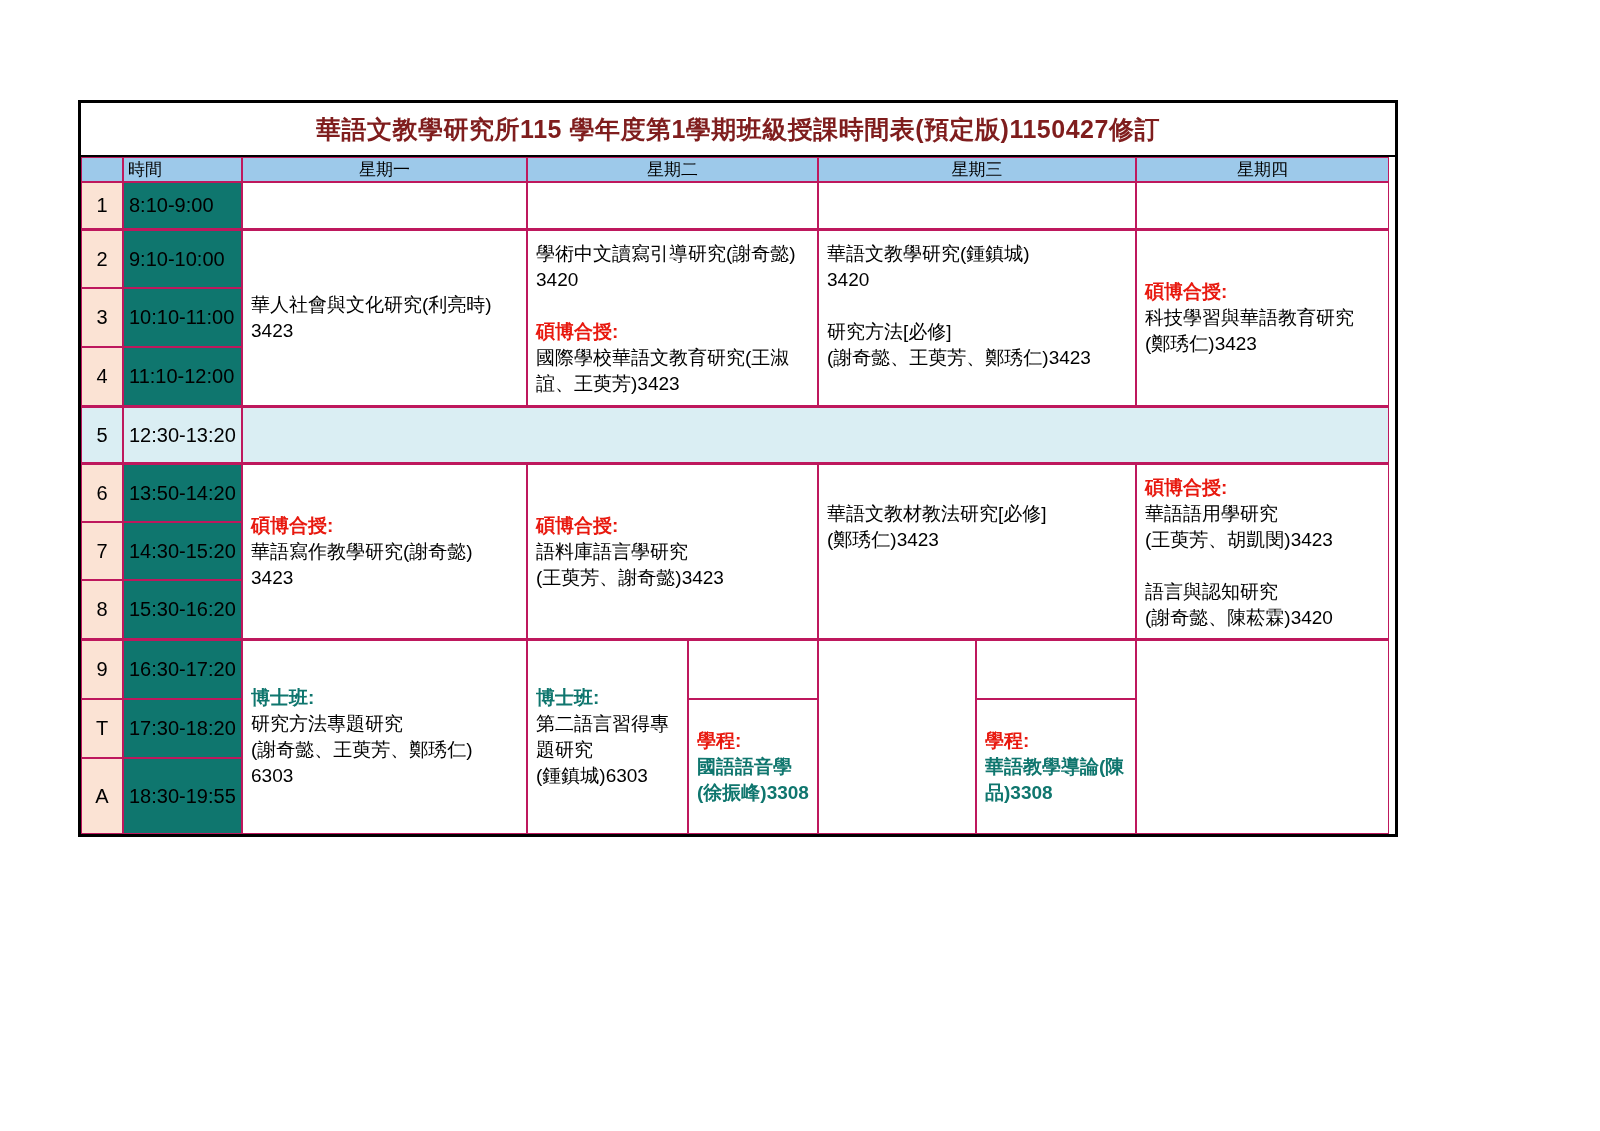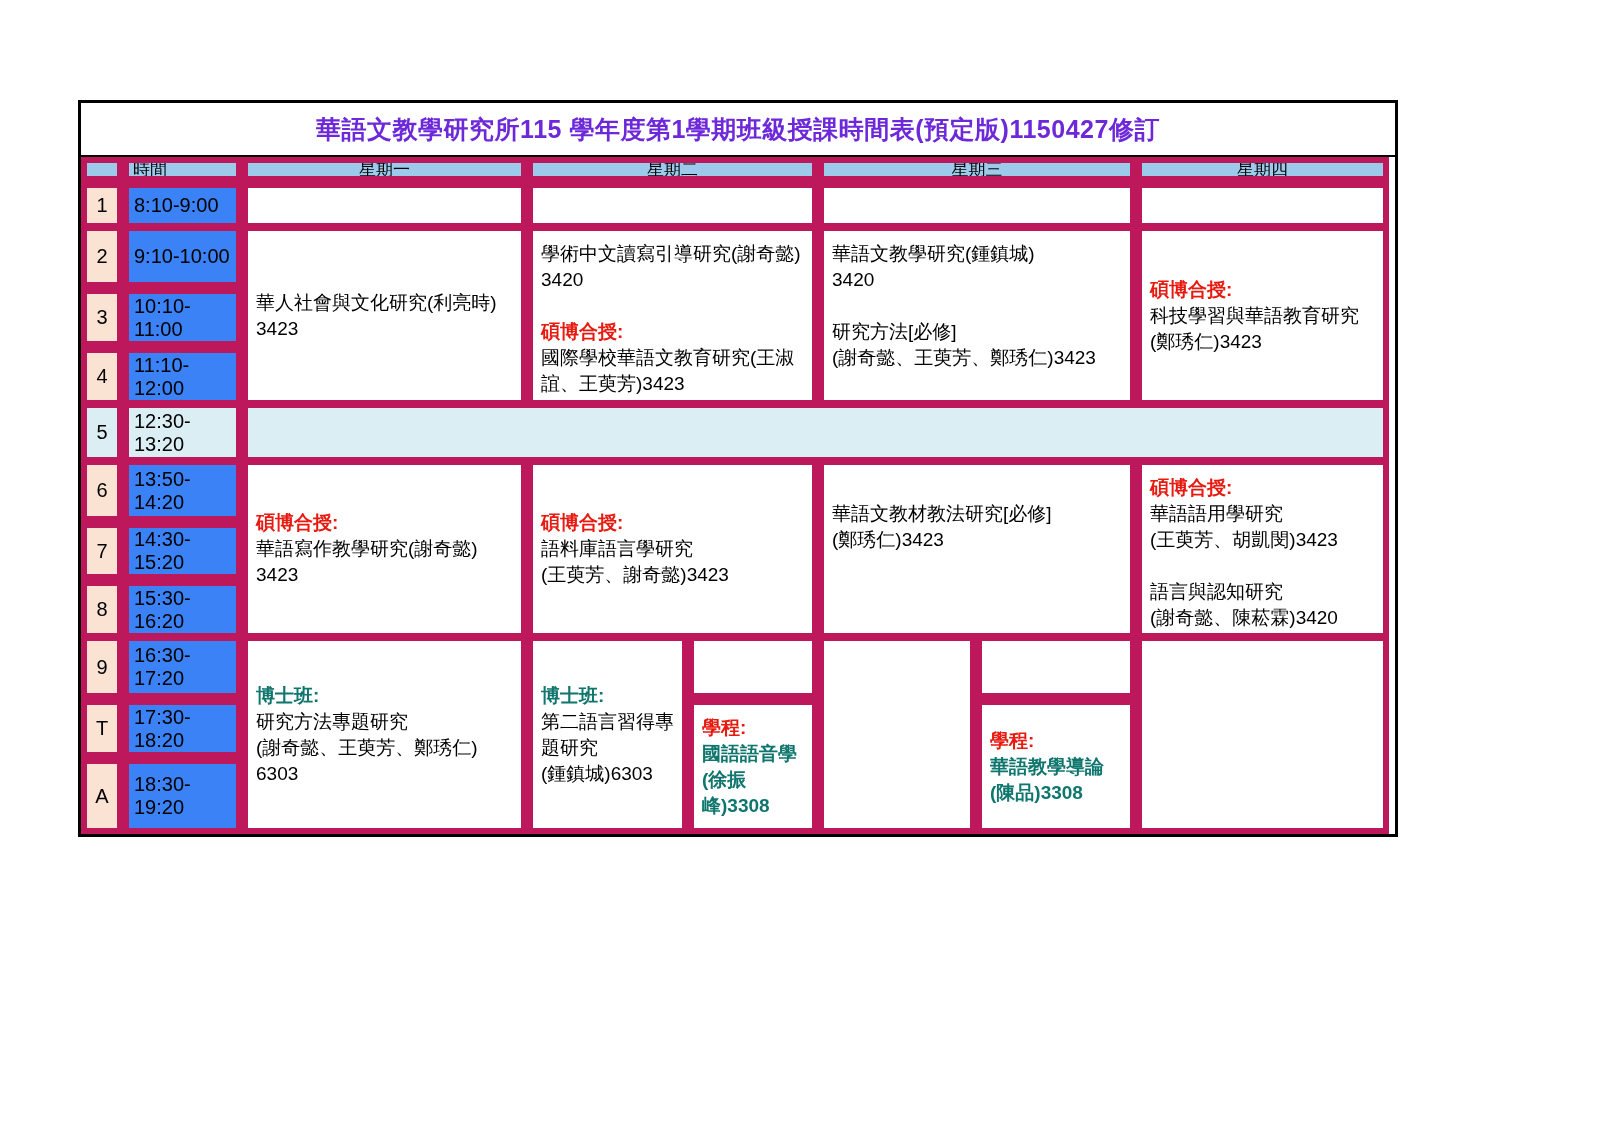--- a/index.html
+++ b/index.html
@@ -1,25 +1,25 @@
 <!DOCTYPE html>
 <html><head>
 <meta charset="utf-8">
 <style>
   html,body{margin:0;padding:0;background:#ffffff;}
   body{width:1600px;height:1131px;position:relative;font-family:"Liberation Sans","DejaVu Sans",sans-serif;-webkit-font-smoothing:antialiased;}
   .timetable{position:absolute;left:78px;top:100px;width:1320px;border:3px solid #000;box-sizing:border-box;background:#fff;}
   .title-row{height:52px;border-bottom:2px solid #000;display:flex;align-items:center;justify-content:center;}
-  .title-row span{color:#6d28d9;font-weight:bold;font-size:25px;letter-spacing:0.5px;}
+  .title-row span{color:#7f1d1d;font-weight:bold;font-size:25px;letter-spacing:0.5px;}
   .grid{display:grid;grid-template-columns:42px 119px 285px 161px 130px 158px 160px 253px;grid-template-rows:25px 47px 59px 59px 59px 57px 59px 58px 59px 60px 59px 76px;}
-  .cell{border:6px solid #be185d;box-sizing:border-box;position:relative;overflow:hidden;}
+  .cell{border:1px solid #be185d;box-sizing:border-box;position:relative;overflow:hidden;}
   .hd{background:#9DC9EA;display:flex;align-items:center;justify-content:center;font-size:17px;color:#000;}
   .hd-time{justify-content:flex-start;padding-left:4px;}
   .per{background:#FBE3D4;display:flex;align-items:center;justify-content:center;font-size:20px;}
-  .tim{background:#3b82f6;display:flex;align-items:center;font-size:20px;padding-left:5px;}
+  .tim{background:#0f766e;display:flex;align-items:center;font-size:20px;padding-left:5px;}
   .lunch{background:#DAEEF3;}
   .course{display:flex;flex-direction:column;padding:4px 8px;font-size:19px;}
   .v-center{justify-content:center;}
   .v-top{justify-content:flex-start;}
   .pt{padding-top:10px;}
   .line{min-height:26px;line-height:26px;color:#000;}
   .red{color:#E8190F;font-weight:bold;}
   .blue{color:#0f766e;font-weight:bold;}
   .tk-t{border-top-width:2px;}
 </style>
@@ -110,21 +110,21 @@
       <div class="line"></div>
       <div class="line">語言與認知研究</div>
       <div class="line">(謝奇懿、陳菘霖)3420</div>
     </div>
 
     <div class="cell per tk-t" style="grid-column:1;grid-row:10">9</div>
     <div class="cell tim tk-t" style="grid-column:2;grid-row:10">16:30-17:20</div>
     <div class="cell per" style="grid-column:1;grid-row:11">T</div>
     <div class="cell tim" style="grid-column:2;grid-row:11">17:30-18:20</div>
     <div class="cell per" style="grid-column:1;grid-row:12">A</div>
-    <div class="cell tim" style="grid-column:2;grid-row:12">18:30-19:20</div>
+    <div class="cell tim" style="grid-column:2;grid-row:12">18:30-19:55</div>
 
     <div class="cell course v-center tk-t" style="grid-column:3;grid-row:10/13">
       <div class="line blue">博士班:</div>
       <div class="line">研究方法專題研究</div>
       <div class="line">(謝奇懿、王萸芳、鄭琇仁)</div>
       <div class="line">6303</div>
     </div>
     <div class="cell course v-center tk-t" style="grid-column:4;grid-row:10/13">
       <div class="line blue">博士班:</div>
       <div class="line">第二語言習得專題研究</div>

